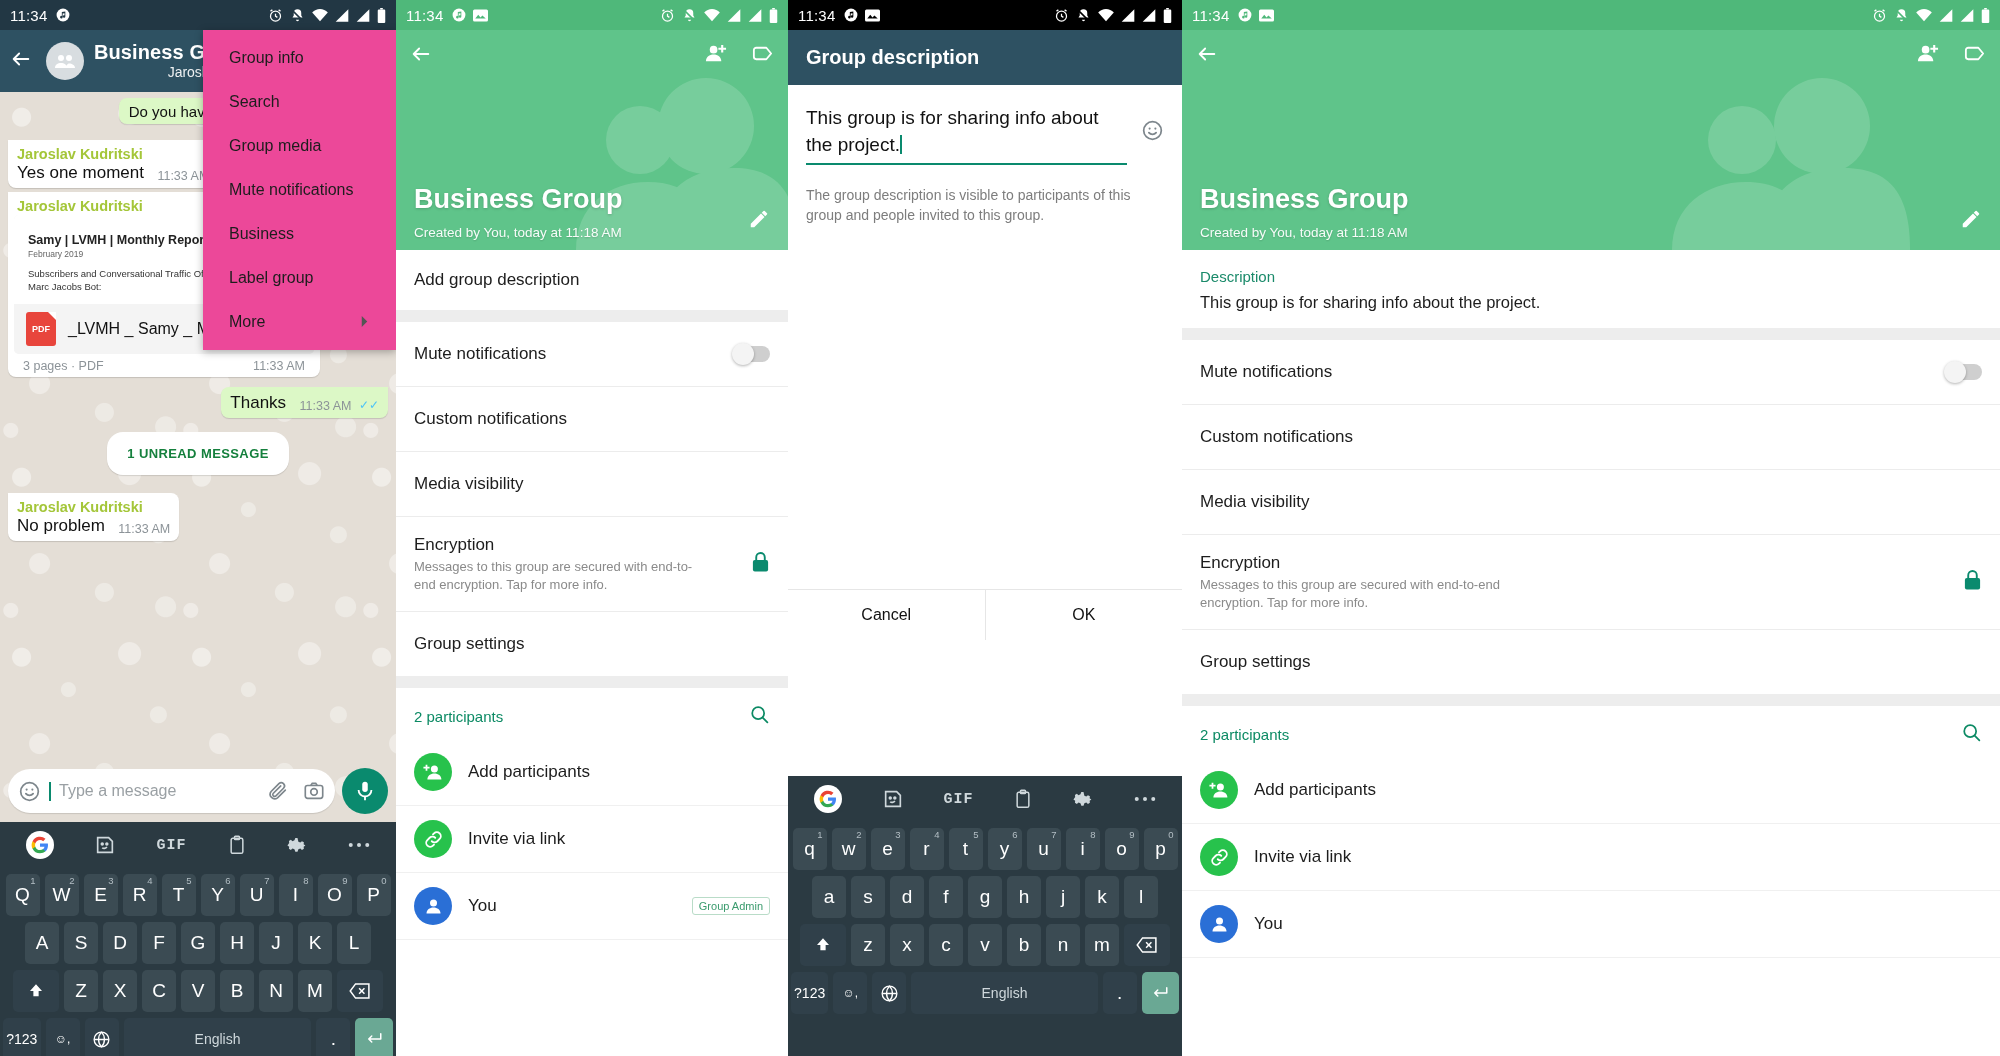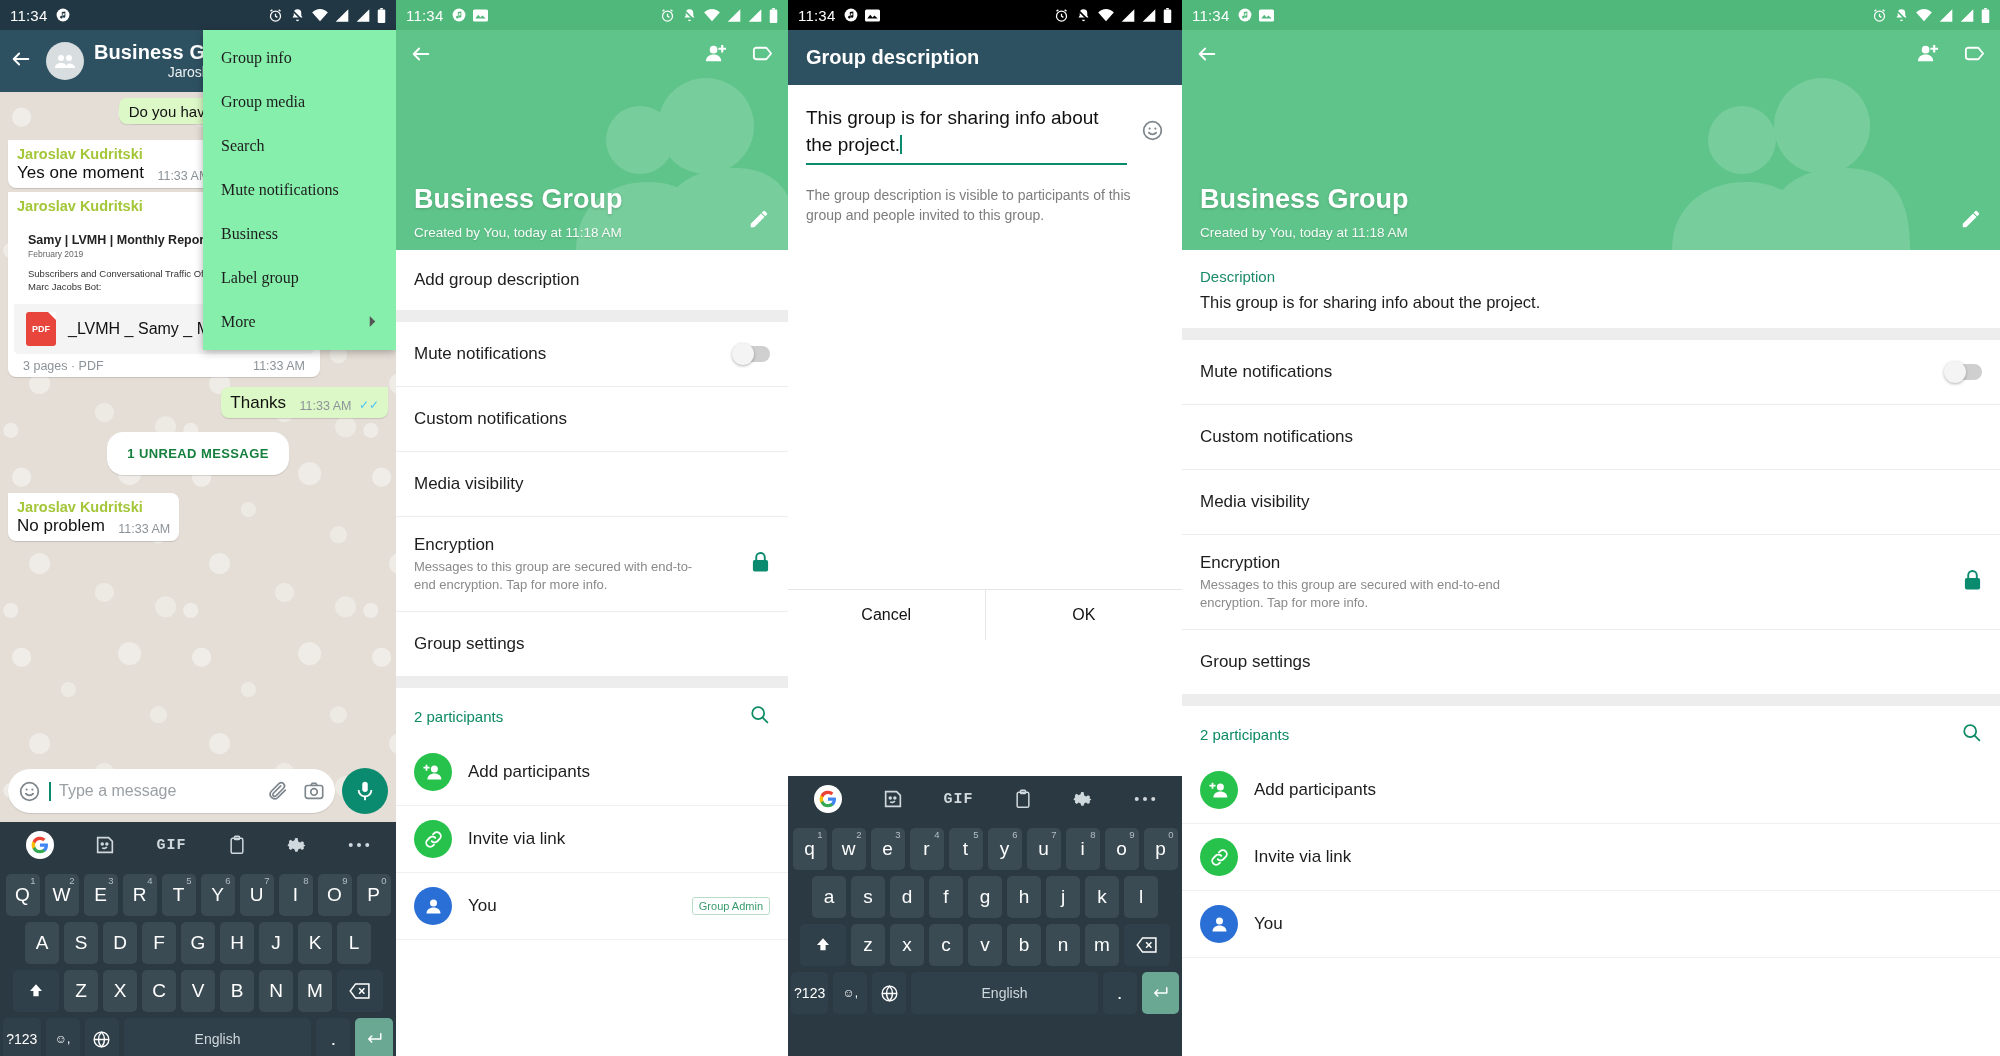--- a/index.html
+++ b/index.html
@@ -498,24 +498,24 @@
             <span>.</span>
           </div>
         <div class="key enter">
             <svg width="20" height="18" viewBox="0 0 24 24" fill="none" stroke="#fff" stroke-width="2" stroke-linecap="round" stroke-linejoin="round">
               <path d="M21 5v7H5M9 8l-4 4 4 4"></path>
             </svg>
           </div>
       </div>
     </div>
 
-    <div style="position:absolute;top:30px;left:203px;width:193px;background:#86efac;box-shadow:0 2px 8px rgba(0,0,0,.3);z-index:20;padding:6px 0;font-family:Liberation Serif, serif;">
+    <div style="position:absolute;top:30px;left:203px;width:193px;background:#ec4899;box-shadow:0 2px 8px rgba(0,0,0,.3);z-index:20;padding:6px 8px;">
       <div style="padding:13px 18px;font-size:16px;color:#1d1d1d;"><span>Group info</span></div>
+      <div style="padding:13px 18px;font-size:16px;color:#1d1d1d;"><span>Search</span></div>
       <div style="padding:13px 18px;font-size:16px;color:#1d1d1d;"><span>Group media</span></div>
-      <div style="padding:13px 18px;font-size:16px;color:#1d1d1d;"><span>Search</span></div>
       <div style="padding:13px 18px;font-size:16px;color:#1d1d1d;"><span>Mute notifications</span></div>
       <div style="padding:13px 18px;font-size:16px;color:#1d1d1d;"><span>Business</span></div>
       <div style="padding:13px 18px;font-size:16px;color:#1d1d1d;"><span>Label group</span></div>
       <div style="padding:13px 18px;font-size:16px;color:#1d1d1d;display:flex;align-items:center;">
         <span style="flex:1;">More</span>
         <span><svg width="11" height="11" viewBox="0 0 12 12" fill="#555">
               <path d="M3 0l6 6-6 6z"></path>
             </svg></span>
       </div>
     </div>

